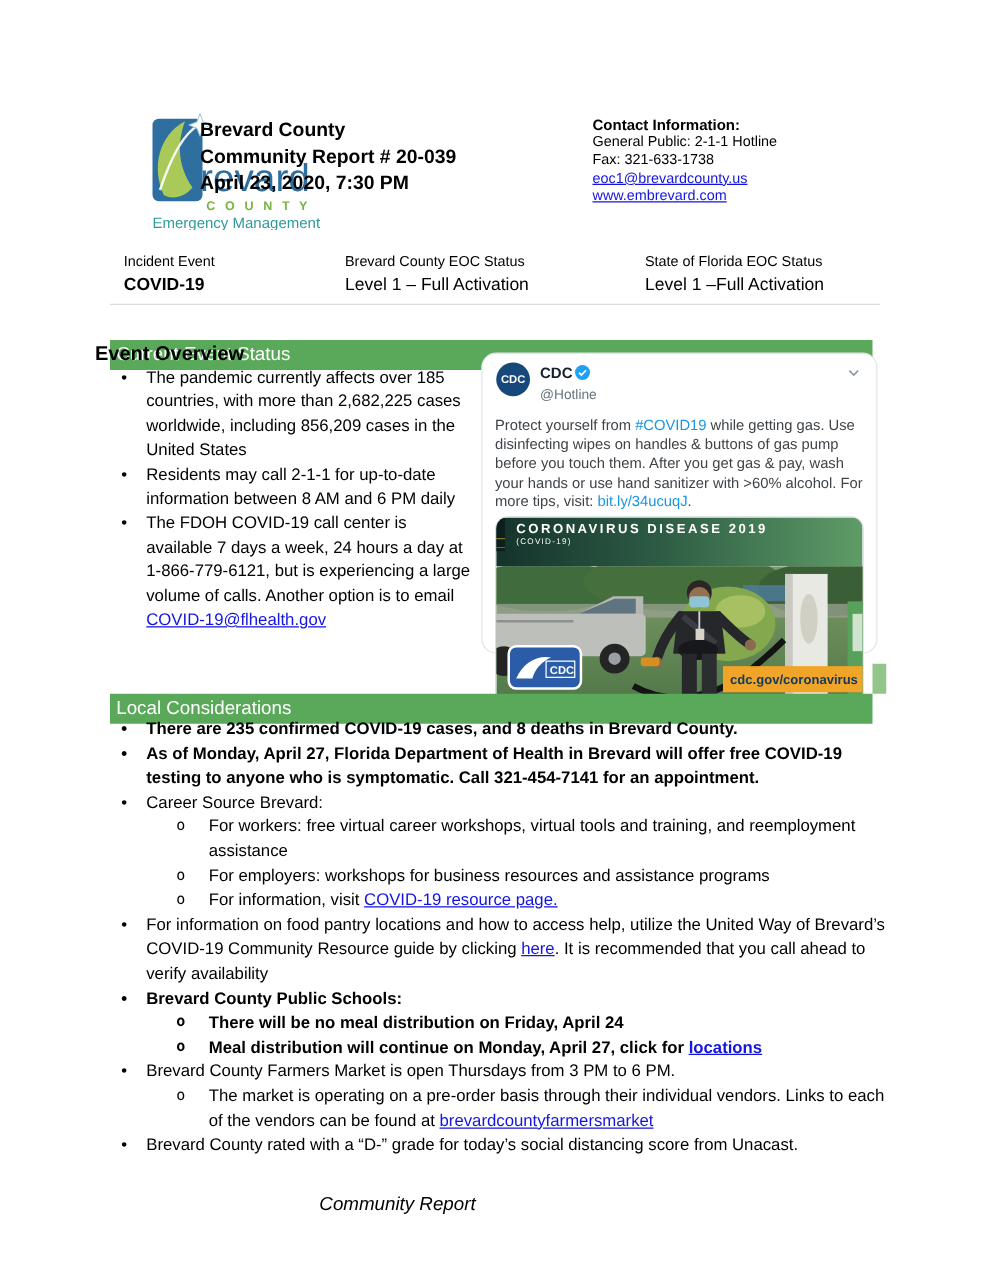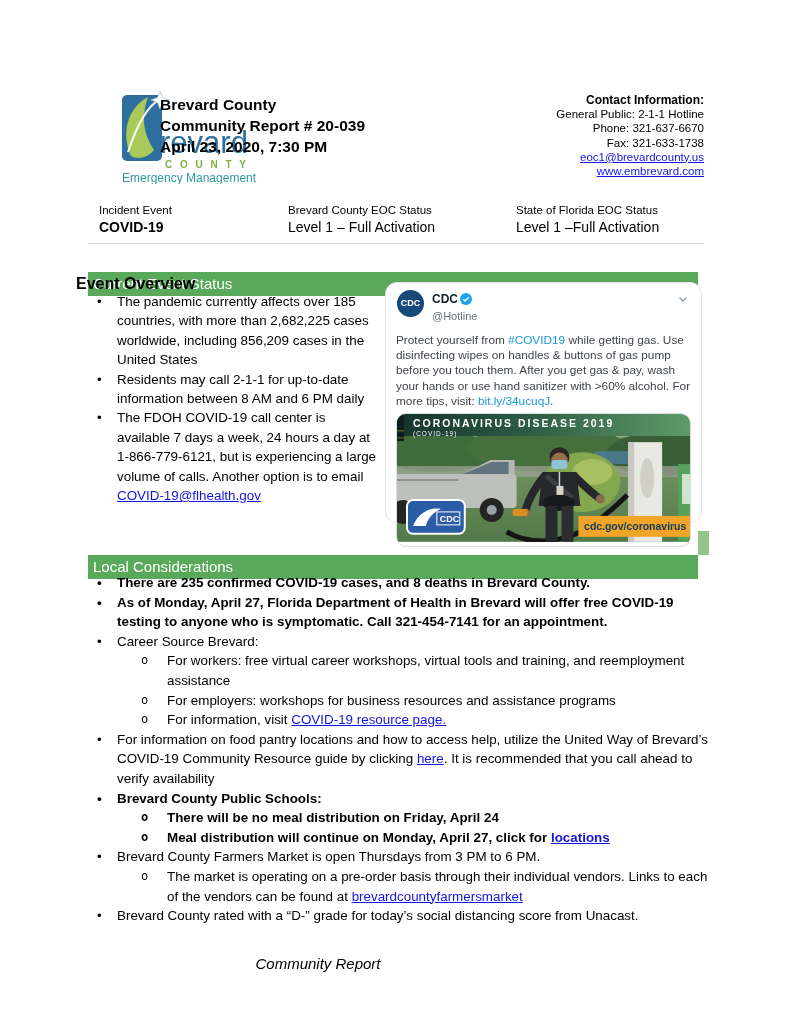--- a/index.html
+++ b/index.html
@@ -8,21 +8,21 @@
     --tweet-link:#1b95e0; --badge-orange:#f0a529;
   }
   *{margin:0;padding:0;box-sizing:border-box;}
   body{background:#fff;font-family:"Liberation Sans",sans-serif;color:#000;}
   #page{position:relative;width:792px;height:1024px;background:#fff;overflow:hidden;}
 
   
   #logo{position:absolute;left:108px;top:90px;}
   #title-block{position:absolute;left:160px;top:94px;width:460px;text-align:left;
     font-weight:bold;font-size:15.5px;line-height:21px;}
-  #contact-block{position:absolute;top:93px;right:88px;width:230px;text-align:right;
+  #contact-block{position:absolute;top:93px;right:88px;width:230px;text-align:left;
     font-size:11.5px;line-height:14.2px;}
   #contact-block .heading{font-weight:bold;font-size:12px;}
   #contact-block a{color:var(--link-blue);text-decoration:underline;display:block;}
 
   
   .status-col{position:absolute;top:204px;}
   .status-col .lbl{font-size:11.5px;}
   .status-col .val{font-size:14px;margin-top:3px;}
   .status-col .val.bold{font-weight:bold;}
   #status-line{position:absolute;left:88px;top:243px;width:616px;height:1px;background:#dcdcdc;}
@@ -57,21 +57,21 @@
   #tweet-namecol{position:absolute;left:36px;top:0px;}
   #tweet-name{font-weight:bold;font-size:12px;color:#15202b;display:inline-block;}
   .verified{display:inline-block;vertical-align:-2px;margin-left:2px;}
   #tweet-handle{font-size:11px;color:#67757f;margin-top:1px;}
   #tweet-chevron{position:absolute;right:2px;top:2px;}
   #tweet-body{margin-top:16px;font-size:11.8px;line-height:15.2px;color:#3f4449;}
   a.tlink{color:var(--tweet-link);text-decoration:none;}
 
   
   #tweet-media{margin-top:4px;border-radius:10px;overflow:hidden;border:1px solid #d8dee2;}
-  #media-header{position:relative;height:22px;background:linear-gradient(90deg,#14332b,#2d5c44 45%,#5f9c67);
+  #media-header{position:relative;height:39px;background:linear-gradient(90deg,#14332b,#2d5c44 45%,#5f9c67);
     color:#fff;padding:3px 0 0 16px;}
   #media-header::before{content:"";position:absolute;left:0;top:0;width:7px;height:27px;
     background:linear-gradient(180deg,#0d1f1c 60%,#8a7a2e 62%,#0d1f1c 66%,#0d1f1c 86%,#8a7a2e 88%,#0d1f1c 92%);}
   #media-title{font-weight:bold;font-size:10.5px;letter-spacing:2px;}
   #media-subtitle{font-size:6.5px;letter-spacing:1px;margin-top:1px;}
 
   
   #footer{position:absolute;left:0;top:955px;width:636px;text-align:center;
     font-style:italic;font-size:15px;}
 </style>
@@ -94,31 +94,30 @@
 
   <div id="title-block">
     <div>Brevard County</div>
     <div>Community Report # 20-039</div>
     <div>April 23, 2020, 7:30 PM</div>
   </div>
 
   <div id="contact-block">
     <div class="heading">Contact Information:</div>
     <div>General Public: 2-1-1 Hotline</div>
-    <div>Phone: 321-637-6670</div>
     <div>Fax:  321-633-1738</div>
     <a href="#">eoc1@brevardcounty.us</a>
     <a href="#">www.embrevard.com</a>
   </div>
 
   <div class="status-col" style="left:99px">
     <div class="lbl">Incident Event</div>
     <div class="val bold">COVID-19</div>
   </div>
-  <div class="status-col" style="left:288px">
+  <div class="status-col" style="left:276px">
     <div class="lbl">Brevard County EOC Status</div>
     <div class="val">Level 1 – Full Activation</div>
   </div>
   <div class="status-col" style="left:516px">
     <div class="lbl">State of Florida EOC Status</div>
     <div class="val">Level 1 –Full Activation</div>
   </div>
   <div id="status-line"></div>
 
   <div id="banner-current" class="banner">Current Event Status</div>

